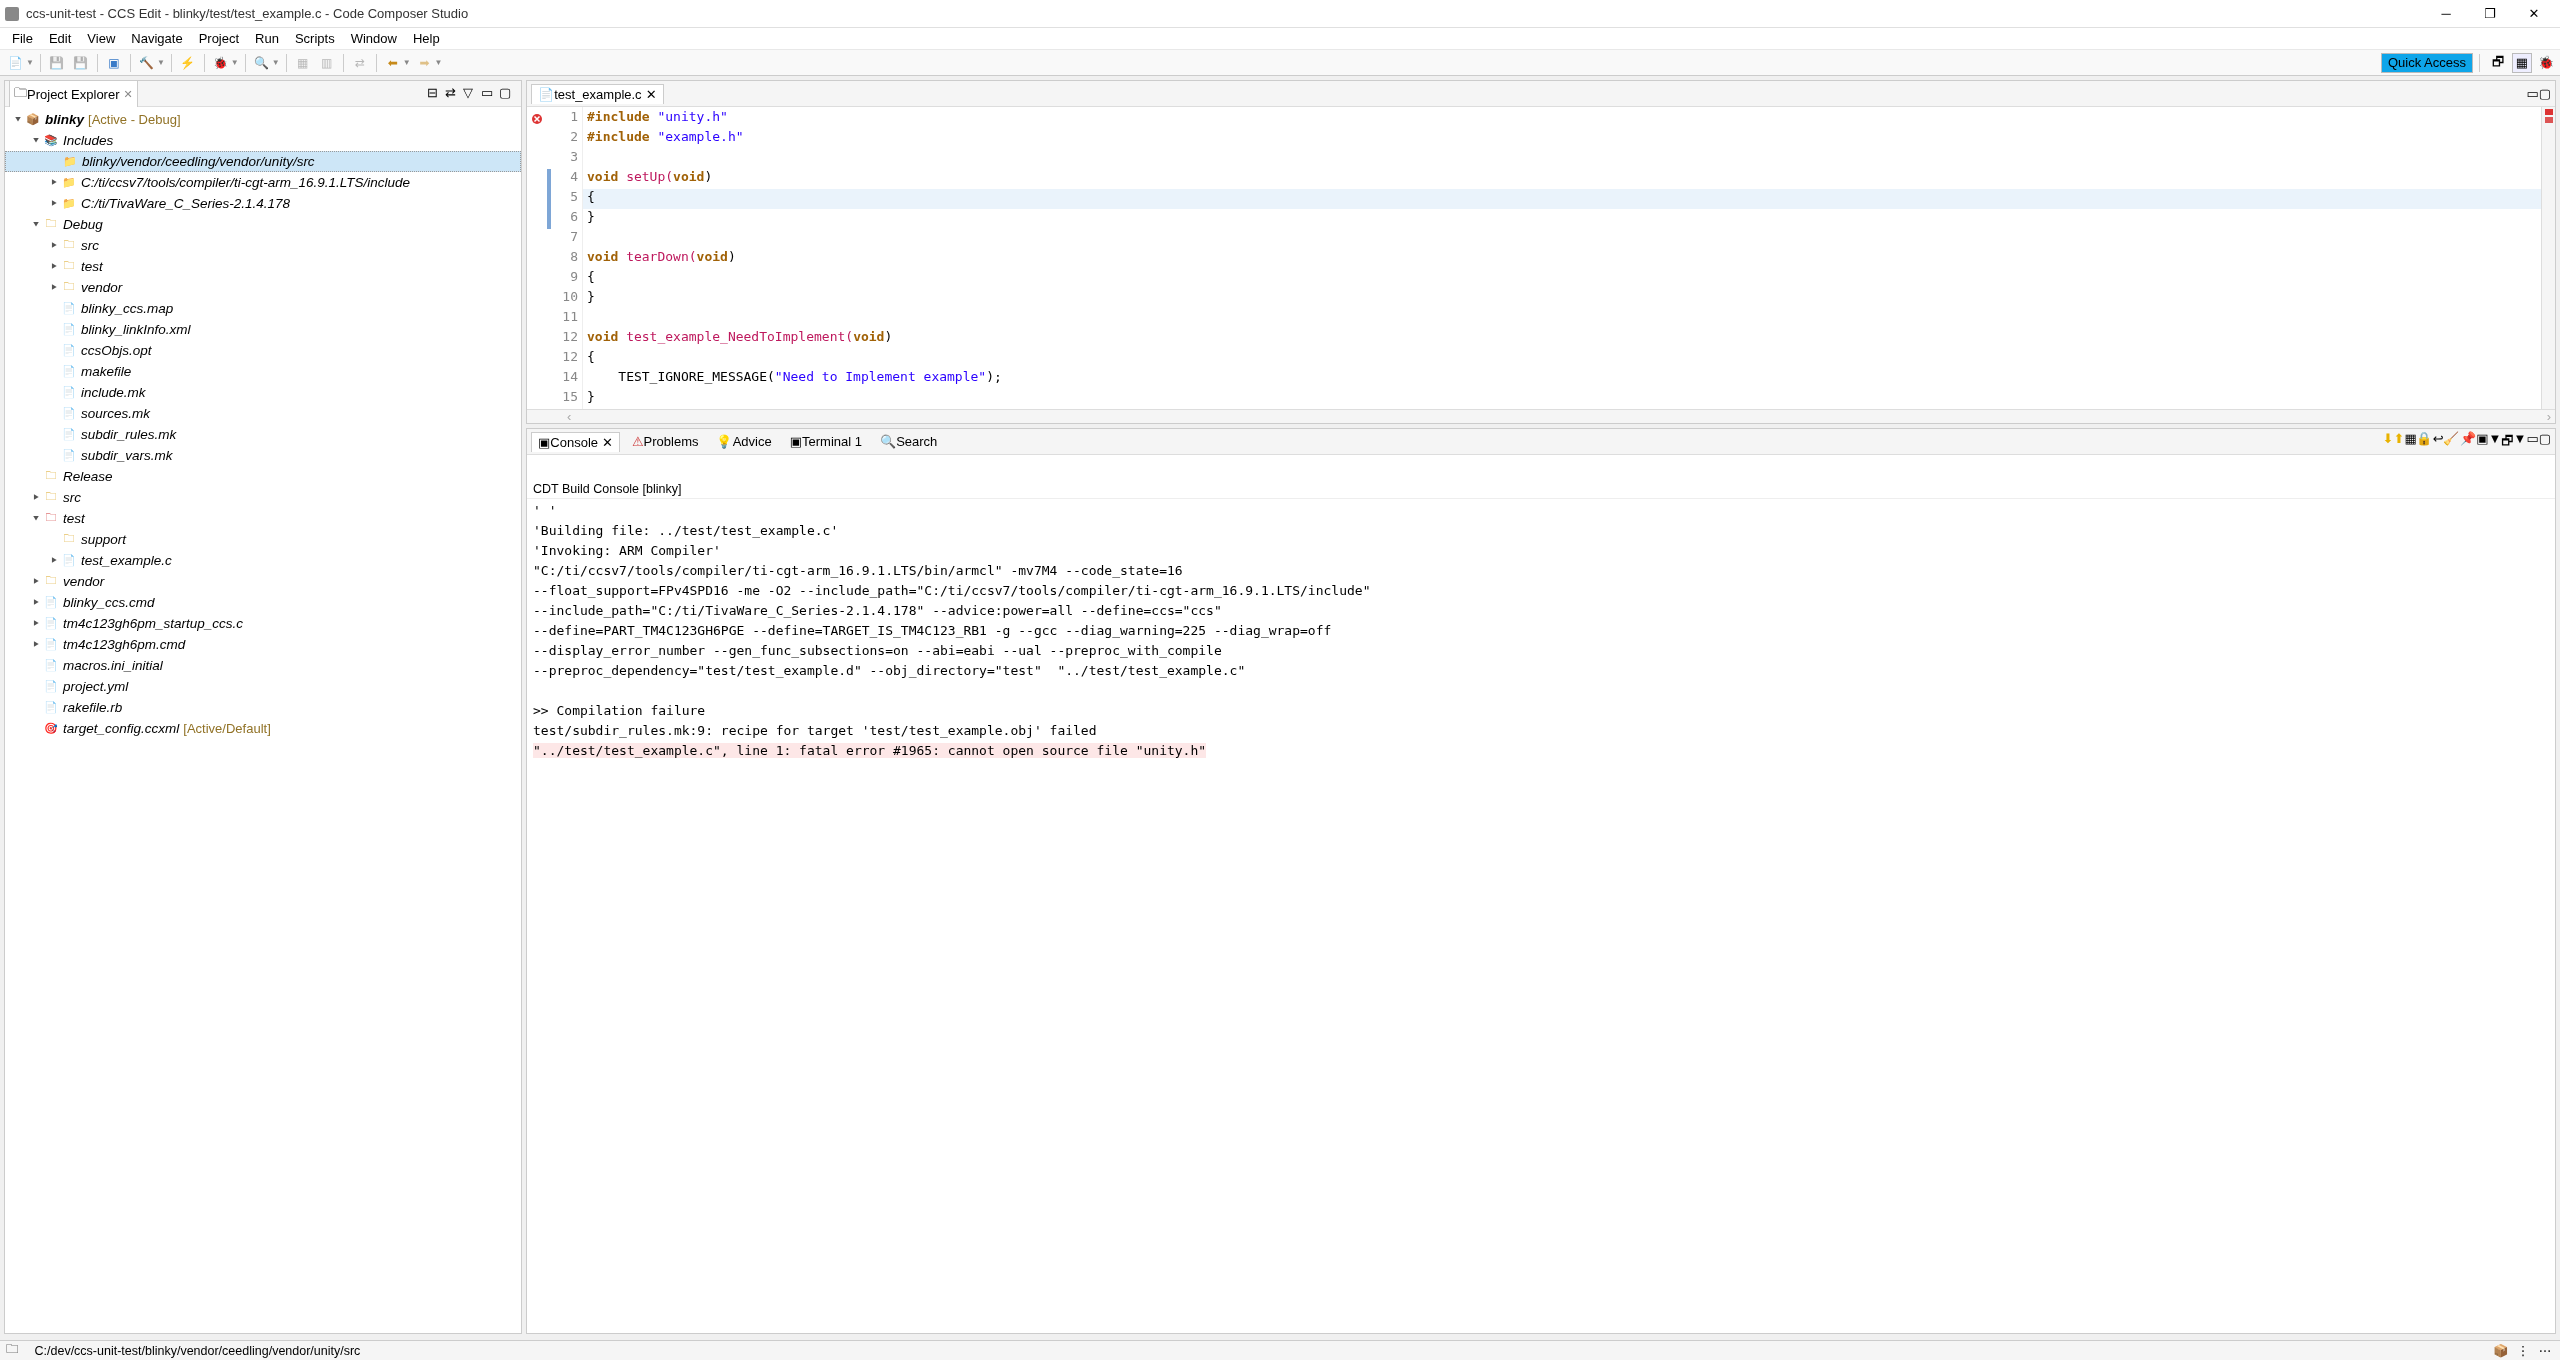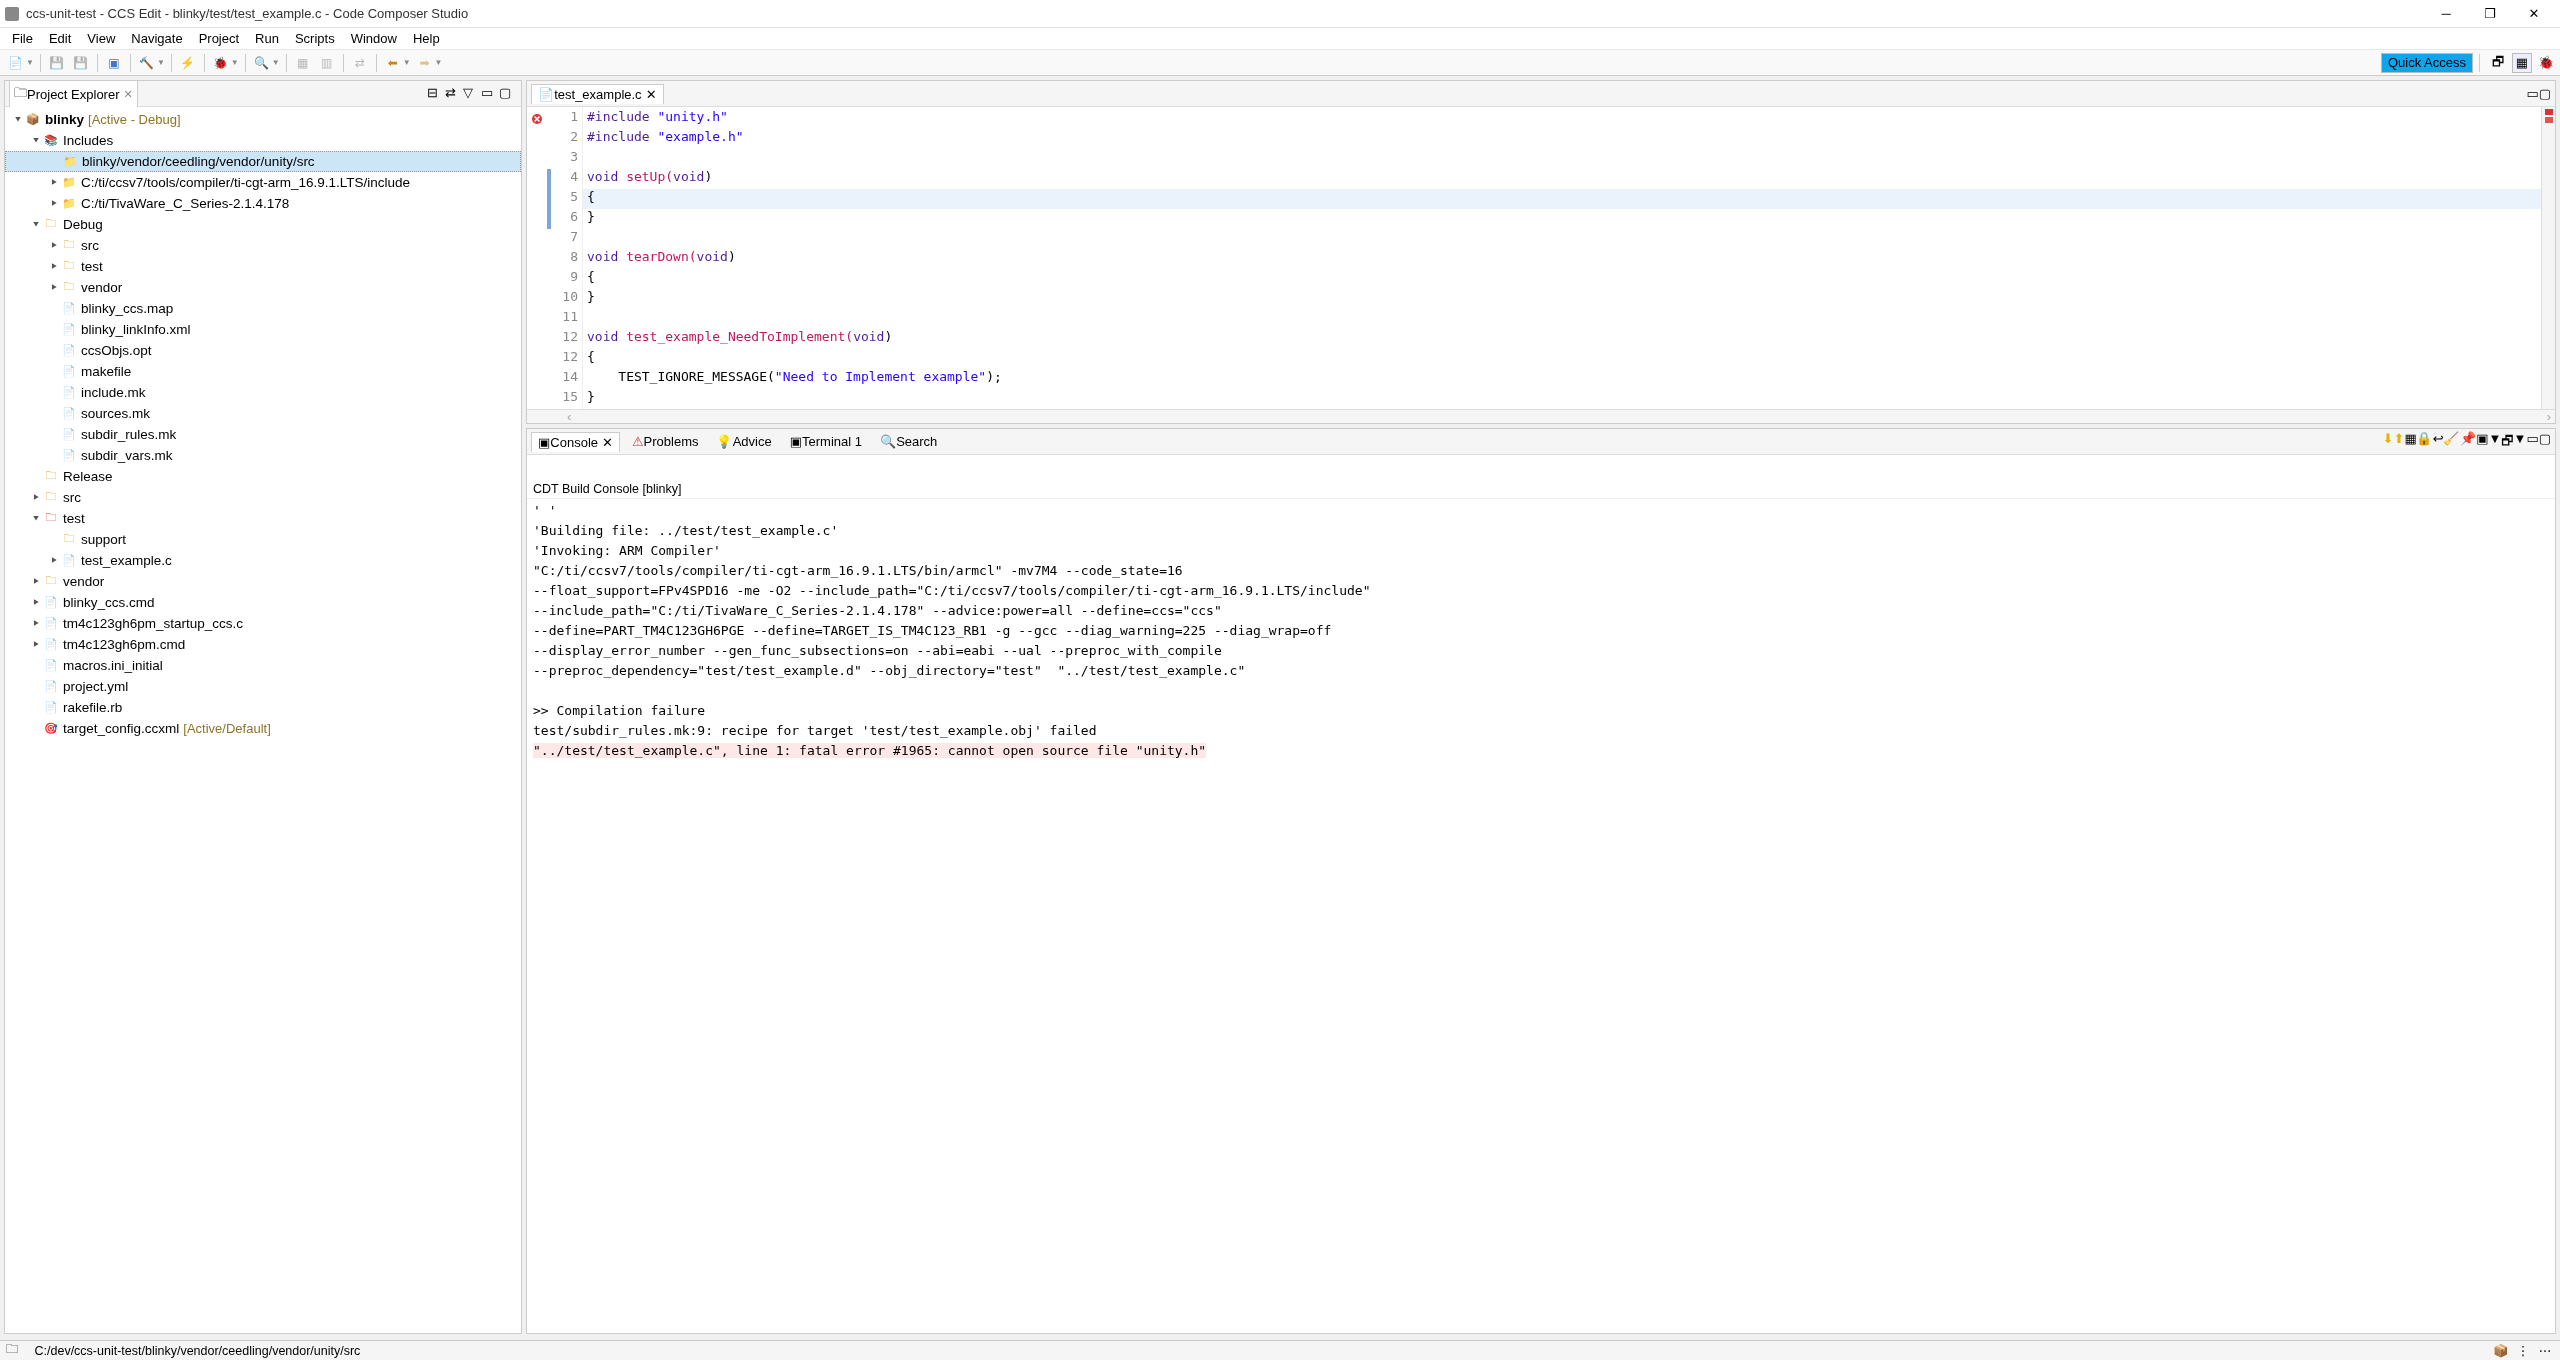--- a/index.html
+++ b/index.html
@@ -21,37 +21,37 @@
 .sidebar-tab { display:flex; align-items:center; height:26px; background:#f5f5f5; border-bottom:1px solid #ddd; padding:0 4px;}
 .sidebar-tab .tabitem { display:flex; align-items:center; padding:2px 4px; background:#fff; border:1px solid #ccc; border-bottom:none;}
 .sidebar-tab .tabclose { font-size:11px; color:#888; margin-left:4px;}
 .sidebar-tab .tabright { margin-left:auto; display:flex; }
 .sidebar-tab .tabright .tbtn { width:18px; height:18px;}
 .tree { flex:1; overflow:auto; padding:2px 0;}
 .tree .row { display:flex; align-items:center; height:21px; padding-left:6px; white-space:nowrap;}
 .tree .row.sel { background:#cde6f7; border:1px dotted #999;}
 .tree .chev { width:14px; text-align:center; font-size:10px; color:#555;}
 .tree .ticon { width:16px; height:16px; margin-right:4px; display:inline-flex;align-items:center;justify-content:center; font-size:11px;}
-.tree .lbl { font-size:13.5px; }
+.tree .lbl { font-size:13.5px;font-style:italic; }
 .tree .bold { font-weight:600; }
 .tree .status { color:#917226; font-size:13px; margin-left:4px;}
 .right { flex:1; display:flex; flex-direction:column; margin:4px 4px 4px 2px;}
 .editor-pane { flex: 0 0 338px; border:1px solid #ccc; background:#fff; display:flex; flex-direction:column; position:relative;}
 .editor-tab { display:flex; align-items:center; height:26px; background:#f5f5f5; border-bottom:1px solid #ddd; padding:0 4px;}
 .editor-tab .etab { display:flex; align-items:center; padding:2px 6px; background:#fff; border:1px solid #ccc; border-bottom:none;}
 .editor-tab .tabright { margin-left:auto; display:flex;}
 .editor-body { flex:1; display:flex; overflow:hidden; position:relative;}
 .gutter { width:36px; background:#fff; border-right:1px solid #eee; font-family:Consolas,monospace; font-size:13px; color:#888; text-align:right; padding-top:2px;}
 .gutter .ln { height:20px; padding-right:4px; position:relative;}
 .marker { width:20px; background:#fff; padding-top:2px;}
 .marker .m { height:20px; display:flex; align-items:center; justify-content:center;}
 .code { flex:1; font-family:Consolas,monospace; font-size:13px; padding-top:2px; position:relative;}
 .code .cl { height:20px; padding-left:4px; white-space:pre;}
 .code .cl.hl { background:#eaf3fb;}
-.kw { color:#4c1d95; font-weight:400;}
+.kw { color:#a16207; font-weight:700;}
 .str { color:#2a00ff;}
 .fn { color:#be185d;}
 .ruler { width:14px; background:#f5f5f5; border-left:1px solid #ddd;}
 .ruler .rmark { width:8px; height:6px; margin-left:3px;}
 .hscroll { height:14px; background:#f5f5f5; border-top:1px solid #ddd; display:flex; align-items:center;}
 .bottom-pane { flex:1; border:1px solid #ccc; margin-top:4px; background:#fff; display:flex; flex-direction:column;}
 .bottom-tabs { display:flex; align-items:center; height:26px; background:#f5f5f5; border-bottom:1px solid #ddd; padding:0 4px;}
 .bottom-tabs .btab { display:flex; align-items:center; padding:2px 6px; margin-right:6px;}
 .bottom-tabs .btab.active { background:#fff; border:1px solid #ccc; border-bottom:none;}
 .bottom-tabs .tabright { margin-left:auto; display:flex;}

